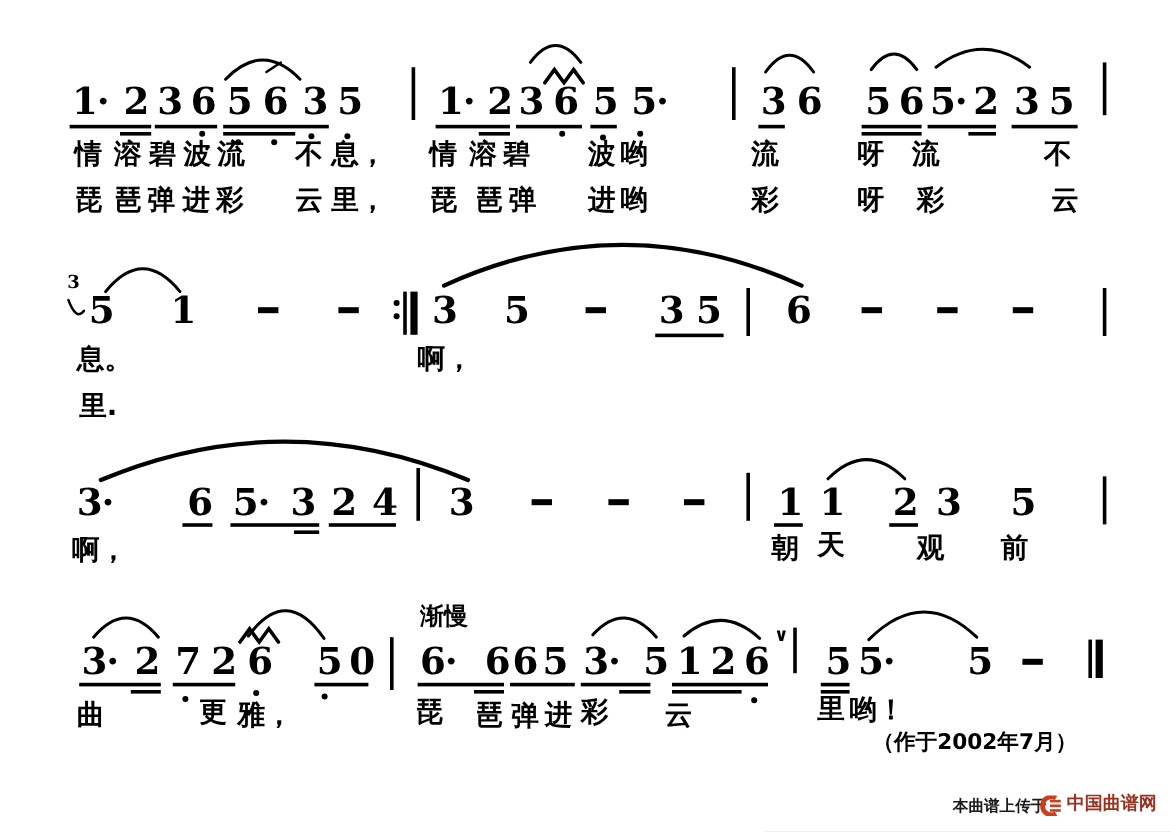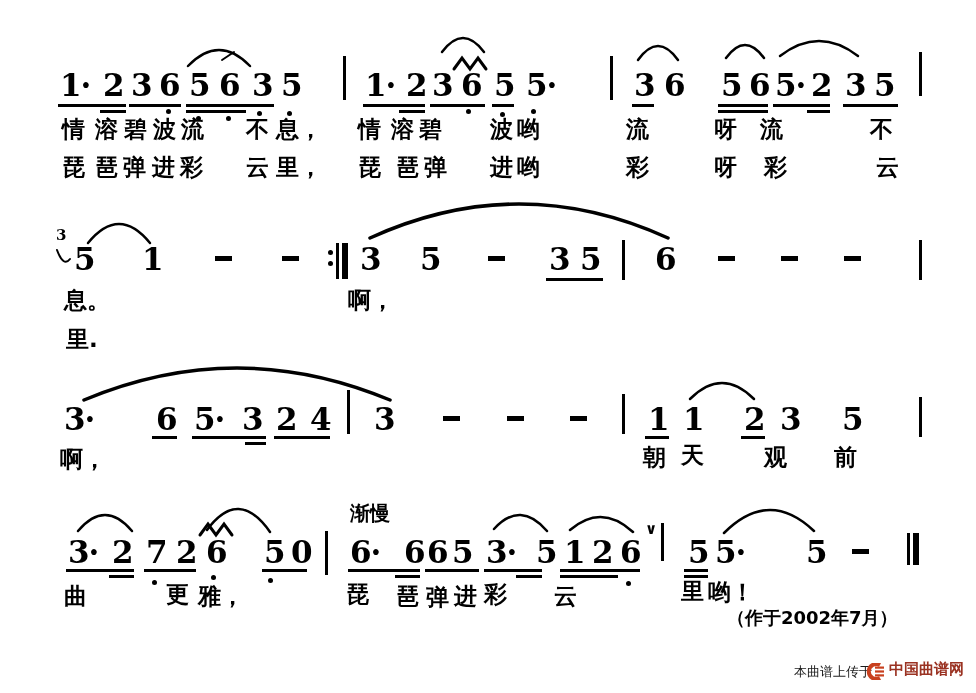--- a/index.html
+++ b/index.html
@@ -11,21 +11,21 @@
   .grace{position:absolute;font-weight:700;font-size:15px;line-height:14px;}
   .lyric{position:absolute;font-family:"DejaVu Sans",sans-serif;font-weight:700;font-size:23px;line-height:26px;white-space:nowrap;}
   .annot{position:absolute;font-family:"DejaVu Sans",sans-serif;font-weight:700;white-space:nowrap;}
   .uline{position:absolute;height:3px;background:#000;}
   .dash{position:absolute;height:5px;width:17px;background:#000;}
   .bar{position:absolute;background:#000;}
   .odot{position:absolute;width:5px;height:5px;border-radius:50%;background:#000;}
   .rdot{position:absolute;width:5px;height:5px;border-radius:50%;background:#000;}
   .breath{position:absolute;font-family:"DejaVu Sans",sans-serif;font-weight:700;font-size:15px;line-height:14px;}
   svg.curves{position:absolute;left:0;top:0;pointer-events:none;}
-  .footer-uploaded{position:absolute;left:794px;top:663px;font-family:"DejaVu Sans",sans-serif;font-size:13px;font-weight:400;color:#1a1a1a;}
+  .footer-uploaded{position:absolute;left:794px;top:663px;font-family:"DejaVu Sans",sans-serif;font-size:13px;font-weight:700;color:#1a1a1a;}
   .footer-site{position:absolute;left:889px;top:660px;font-family:"DejaVu Sans",sans-serif;font-size:15px;font-weight:700;color:var(--brand,#9a3222);}
   .logo{position:absolute;left:866px;top:663px;width:19px;height:17px;}
 </style>
 </head>
 <body>
 
 <div class="sheet">
   <svg class="curves" width="976" height="693">
       <path d="M 188,66 Q 219,34 250,66" fill="none" stroke="#000000" stroke-width="2.5" stroke-linecap="round"></path>
       <path d="M 442,52 Q 463,24 484,52" fill="none" stroke="#000000" stroke-width="2.5" stroke-linecap="round"></path>

